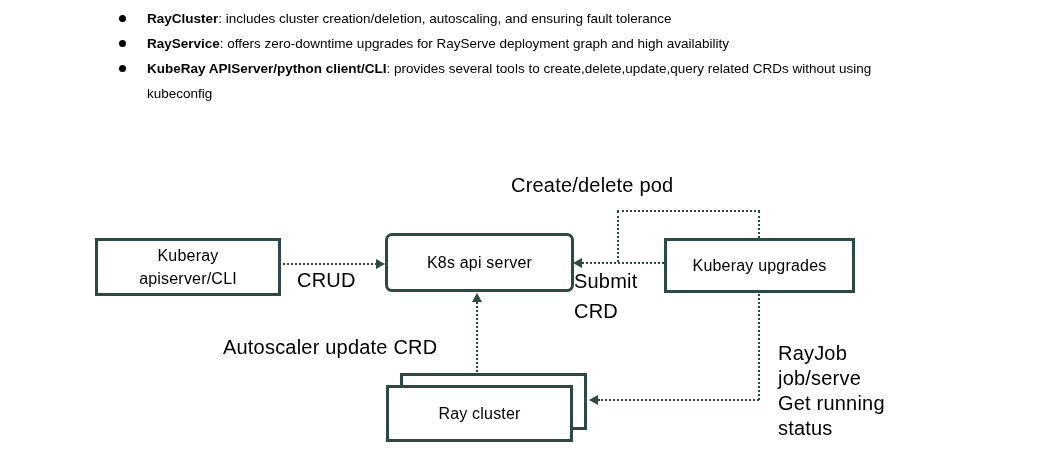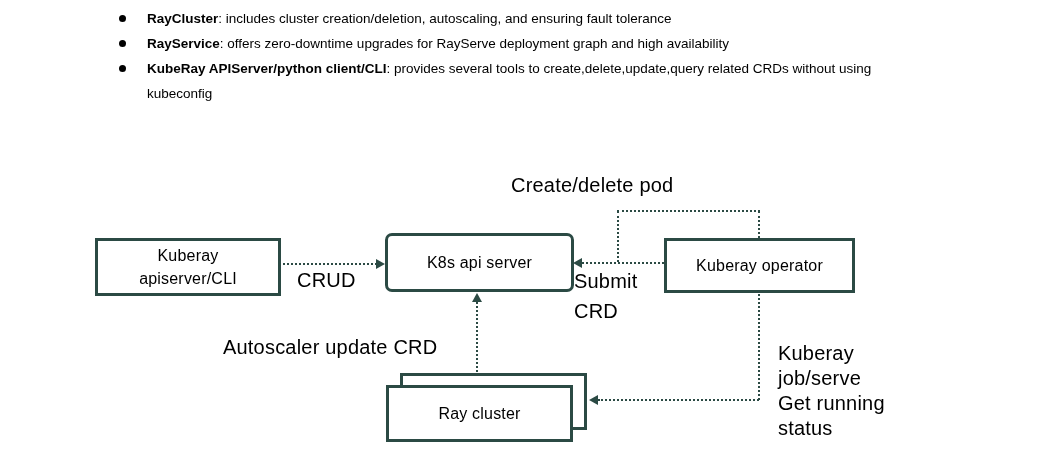--- a/index.html
+++ b/index.html
@@ -83,21 +83,21 @@
     </li>
   </ul>
 
   <div>
 
     <div class="node" style="left:95px; top:238px; width:186px; height:58px;">Kuberay
 apiserver/CLI</div>
 
     <div class="node" style="left:385px; top:233px; width:189px; height:59px;border-radius:7px;">K8s api server</div>
 
-    <div class="node" style="left:664px; top:238px; width:191px; height:55px;">Kuberay operator</div>
+    <div class="node" style="left:664px; top:238px; width:191px; height:55px;">Kuberay upgrades</div>
 
     <div class="node" style="left:400px; top:373px; width:187px; height:57px;"></div>
     <div class="node" style="left:386px; top:385px; width:187px; height:57px;">Ray cluster</div>
 
     <div class="hline" style="left:283px; top:263px; width:94px;"></div>
     <div class="ah ah-right" style="left:376px; top:259px;"></div>
     <div class="edge-label" style="left:297px; top:267px;">CRUD</div>
 
     <div class="hline" style="left:582px; top:262px; width:82px;"></div>
     <div class="ah ah-left" style="left:573px; top:258px;"></div>
@@ -109,17 +109,17 @@
     <div class="vline" style="left:617px; top:211px; height:51px;"></div>
     <div class="edge-label" style="left:511px; top:172px;">Create/delete pod</div>
 
     <div class="vline" style="left:476px; top:302px; height:70px;"></div>
     <div class="ah ah-up" style="left:472px; top:293px;"></div>
     <div class="edge-label" style="left:223px; top:334px;">Autoscaler update CRD</div>
 
     <div class="vline" style="left:758px; top:294px; height:106px;"></div>
     <div class="hline" style="left:598px; top:399px; width:161px;"></div>
     <div class="ah ah-left" style="left:589px; top:395px;"></div>
-    <div class="edge-label" style="left:778px; top:341px; line-height:25px;">Kuberay job/serve
+    <div class="edge-label" style="left:778px; top:341px; line-height:25px;">RayJob job/serve
 Get running status</div>
 
   </div>
 </div>
 
 </body></html>

